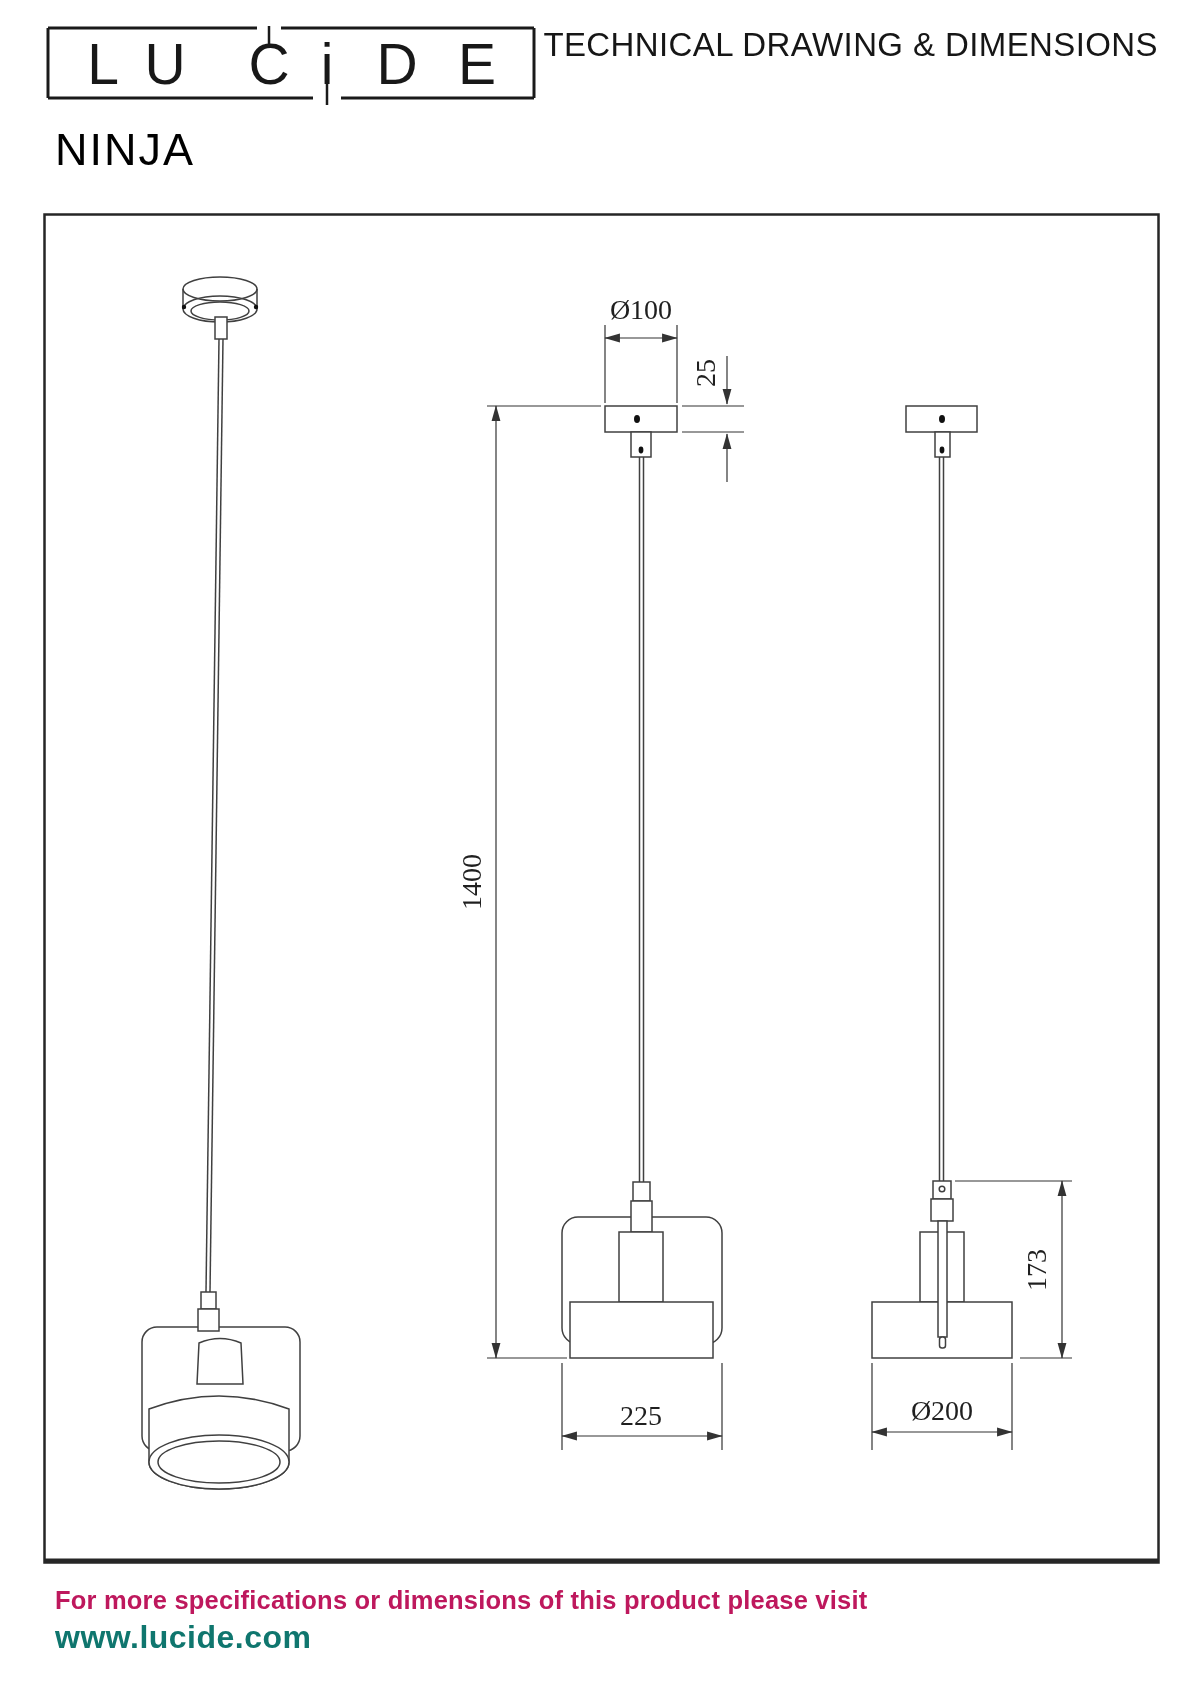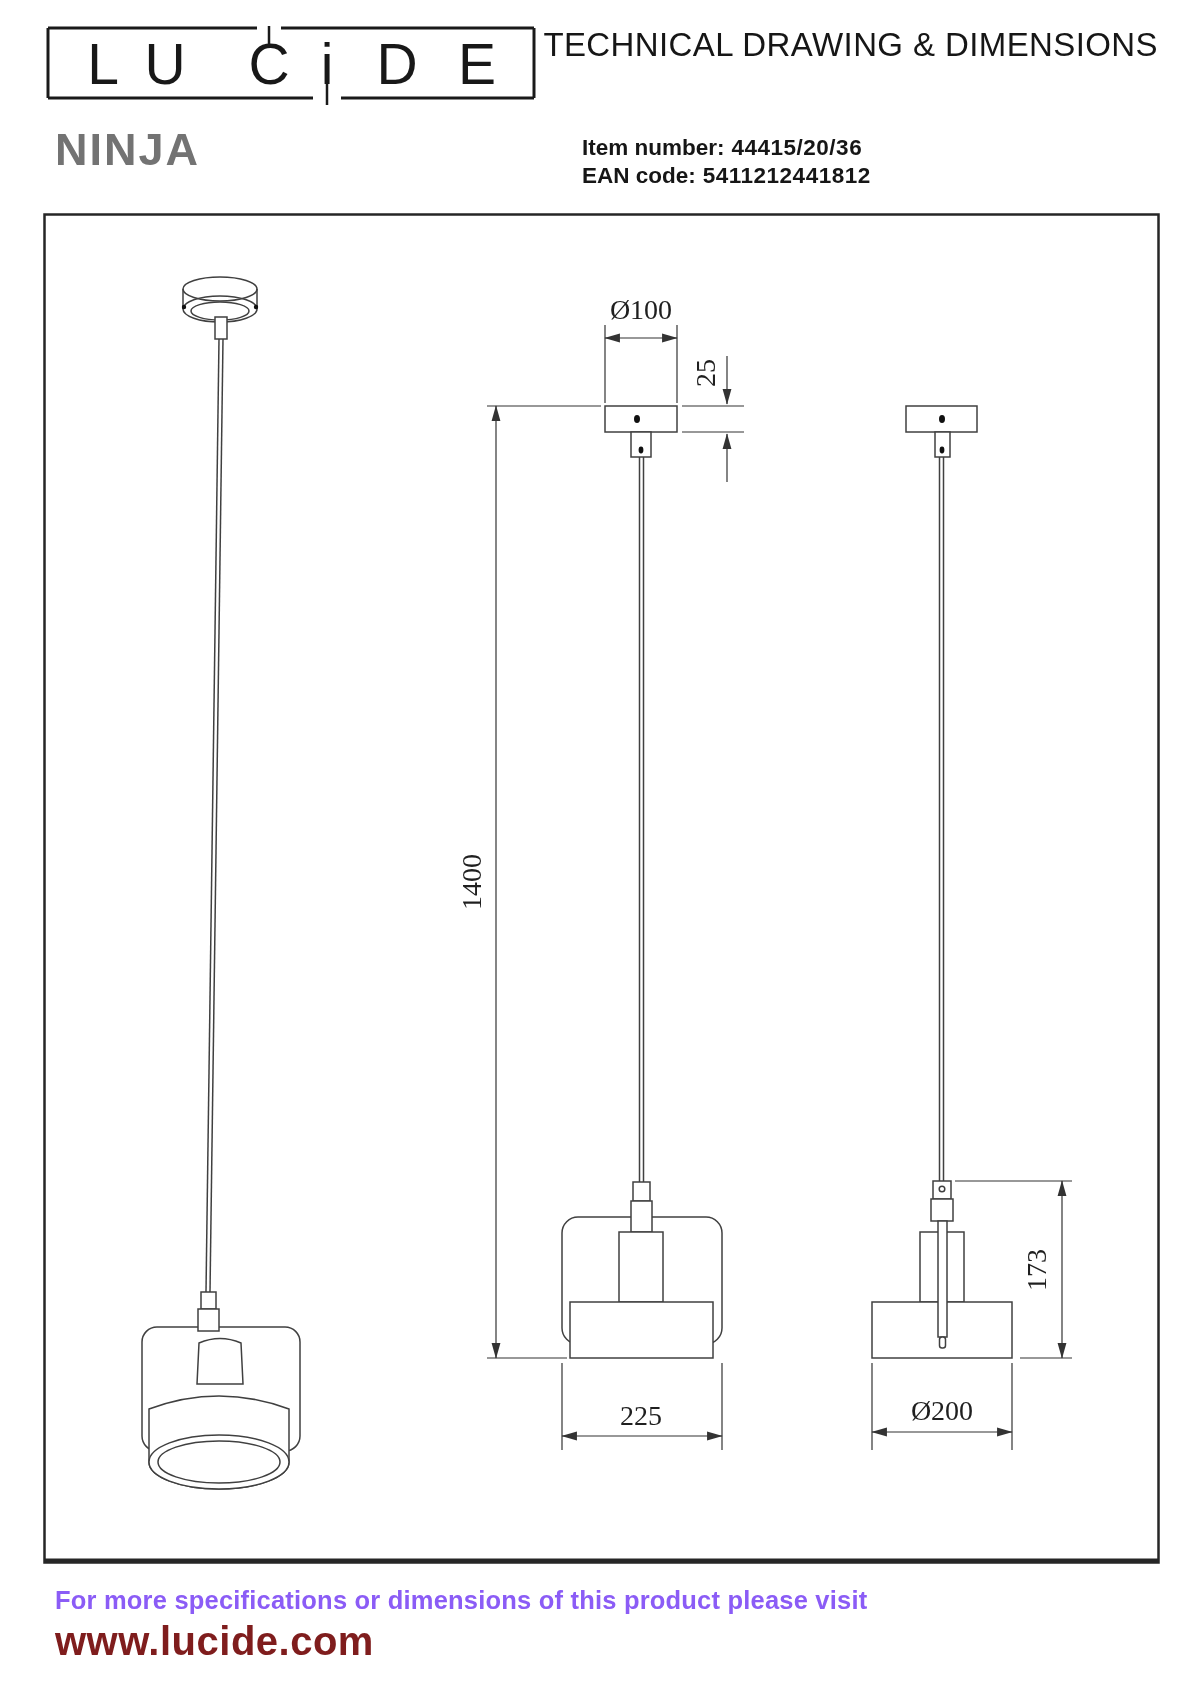--- a/index.html
+++ b/index.html
@@ -3,38 +3,38 @@
 <meta charset="utf-8">
 <style>
   html,body{margin:0;padding:0;background:#ffffff;}
   .page{
     position:relative;width:1200px;height:1698px;background:#ffffff;overflow:hidden;
     font-family:"Liberation Sans", sans-serif;color:#161616;
   }
   
   .logo-svg{position:absolute;left:45px;top:20px;}
   .doc-title{position:absolute;right:42px;top:26px;font-size:33px;letter-spacing:0.4px;color:#161616;white-space:nowrap;}
-  .product-name{position:absolute;left:55px;top:124px;margin:0;font-size:45px;font-weight:bold;letter-spacing:2px;color:#737373;}
+  .product-name{position:absolute;left:55px;top:124px;margin:0;font-size:45px;font-weight:normal;letter-spacing:2px;color:#000000;}
   .codes{position:absolute;left:582px;top:134px;font-size:22.5px;line-height:28px;white-space:nowrap;}
   .codes .row{display:block;}
   .codes .lbl{font-weight:bold;margin-right:7px;}
   .codes .val-b{font-weight:bold;letter-spacing:0.5px;}
   .codes .val-n{font-weight:600;letter-spacing:0.5px;}
   
   .drawing-svg{position:absolute;left:43px;top:213px;}
   .ln{stroke:#404040;stroke-width:1.5;fill:none;}
   .lnf{stroke:#404040;stroke-width:1.5;fill:#ffffff;}
   .dot{fill:#101010;stroke:none;}
   .dim{stroke:#333333;stroke-width:1.2;fill:none;}
   .dimtxt{font-family:"Liberation Serif", serif;font-size:28px;fill:#1f1f1f;}
   .logo-letter{font-family:"Liberation Sans", sans-serif;font-size:57px;font-weight:400;fill:#181818;}
   
   .footer{position:absolute;left:55px;top:1586px;}
-  .footer .note{margin:0;font-size:25.5px;font-weight:bold;color:#8b5cf6;letter-spacing:0.2px;}
-  .footer .site{margin:4px 0 0 0;font-size:40px;font-weight:bold;color:#7f1d1d;letter-spacing:0.5px;}
+  .footer .note{margin:0;font-size:25.5px;font-weight:bold;color:#be185d;letter-spacing:0.2px;}
+  .footer .site{margin:4px 0 0 0;font-size:32px;font-weight:bold;color:#0f766e;letter-spacing:0.5px;}
 </style>
 </head>
 <body>
 
 <div class="page">
 
   <svg class="logo-svg" width="492" height="90" viewBox="0 0 492 90">
     <g stroke="#1a1a1a" stroke-width="3" fill="none">
       <path d="M3,8 H212"></path>
       <path d="M236,8 H489"></path>
@@ -50,28 +50,20 @@
     <text class="logo-letter" x="224" y="64" text-anchor="middle">C</text>
     <text class="logo-letter" x="282" y="64" text-anchor="middle">i</text>
     <text class="logo-letter" x="352" y="64" text-anchor="middle">D</text>
     <text class="logo-letter" x="432" y="64" text-anchor="middle">E</text>
   </svg>
 
   <div class="doc-title">TECHNICAL DRAWING &amp; DIMENSIONS</div>
 
   <h1 class="product-name">NINJA</h1>
 
-  <div class="codes">
-    <span class="row">
-      <span class="lbl">Item number:</span><span class="val-b">44415/20/36</span>
-    </span>
-    <span class="row">
-      <span class="lbl">EAN code:</span><span class="val-n">5411212441812</span>
-    </span>
-  </div>
 
   <svg class="drawing-svg" width="1117" height="1352" viewBox="0 0 1117 1352">
     <defs>
       <marker id="arw" viewBox="0 0 12 8" refX="11.5" refY="4" markerWidth="13" markerHeight="9" orient="auto-start-reverse">
         <path d="M0,0.6 L12,4 L0,7.4 Z" fill="#333333"></path>
       </marker>
     </defs>
 
     <g>
       <rect x="1.5" y="1.5" width="1114" height="1348" fill="none" stroke="#262626" stroke-width="2.5"></rect>

